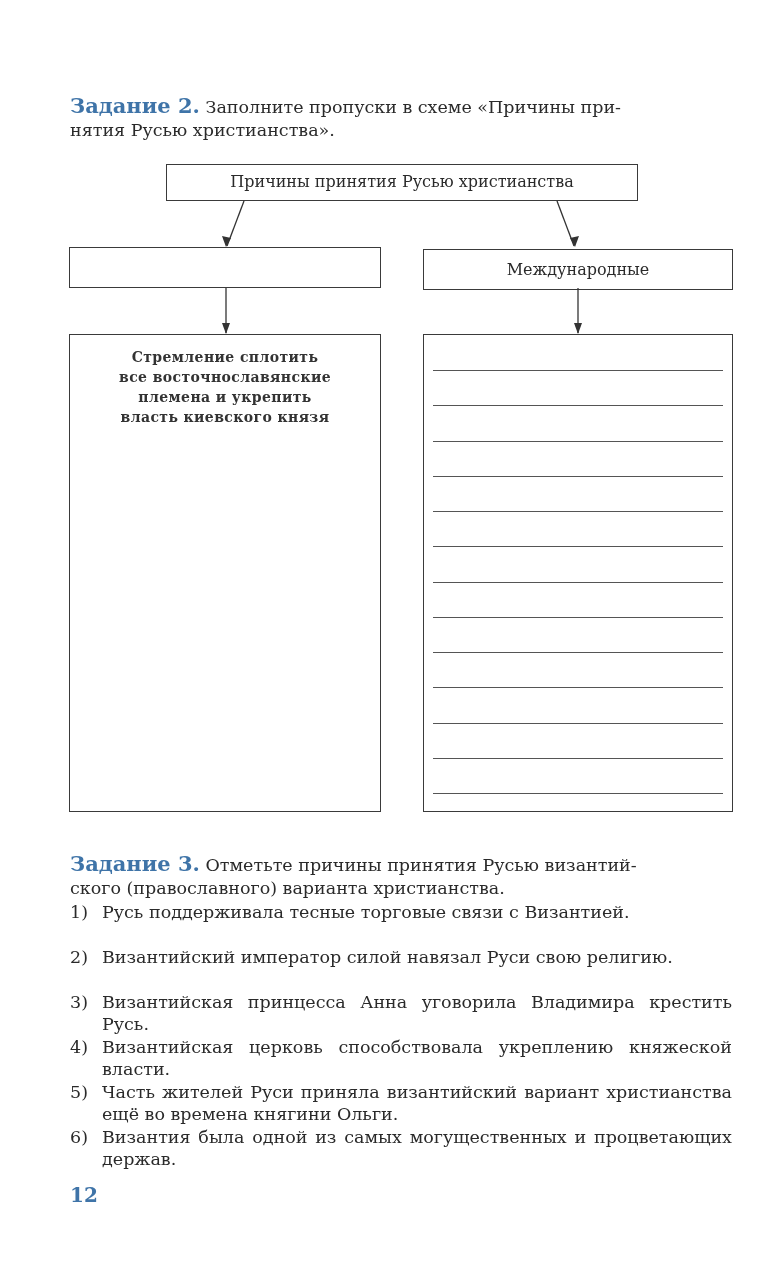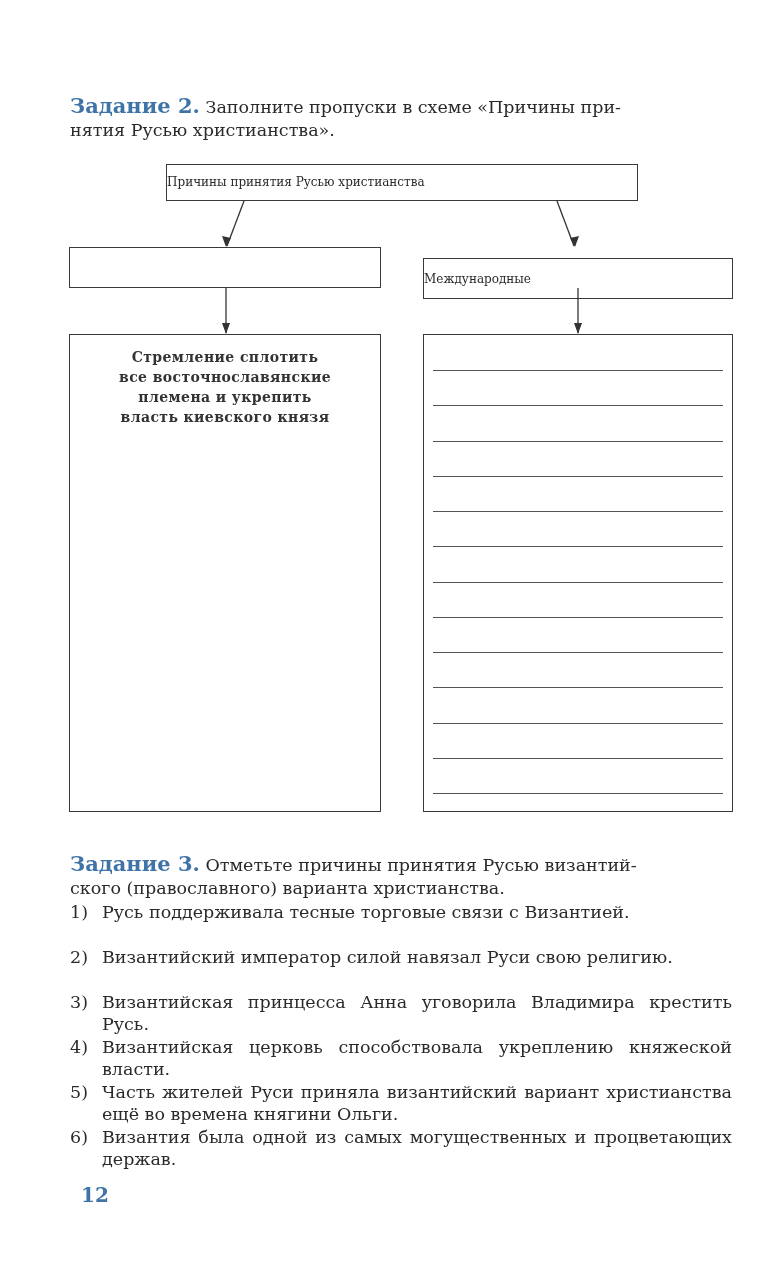--- a/index.html
+++ b/index.html
@@ -1,47 +1,47 @@
 <!DOCTYPE html>
 <html><head>
 <meta charset="utf-8">
 <style>
   html, body { margin:0; padding:0; background:#ffffff; }
   body { width:781px; height:1262px; position:relative; overflow:hidden;
          font-family:"DejaVu Serif", serif; color:#2a2a2a; }
   .abs { position:absolute; }
   .task-title { color:#3f74a8; font-weight:bold; font-size:21px;margin-top:28px; }
   .box { position:absolute; border:1.5px solid #3a3a3a; box-sizing:border-box; background:#fff; }
-  .box-text { font-size:12px; }
+  .box-text { font-size:16px; text-align:center; }
   .inner-text { font-size:14px; line-height:20px; text-align:center; font-weight:bold; letter-spacing:0.4px; color:#333; }
   .line { position:absolute; left:433px; width:290px; height:0; border-top:1.5px solid #555; }
   .item { position:absolute; left:70px; width:662px; font-size:17.5px; line-height:22px; }
   .item .num { position:absolute; left:0; top:0; }
   .item .txt { display:block; padding-left:32px; text-align:justify; }
-  .pagenum { color:#3f74a8; font-weight:bold; font-size:20px;margin-left:11px; }
+  .pagenum { color:#3f74a8; font-weight:bold; font-size:20px; }
 </style>
 </head>
 <body>
 
 <div class="abs" style="left:70px; top:94px; width:665px; font-size:17.5px; line-height:23px;">
   <span class="task-title">Задание 2.</span>
   <span>Заполните пропуски в схеме «Причины при-</span><br>
   <span>нятия Русью христианства».</span>
 </div>
 
 <div>
   <div class="box" style="left:166px; top:164px; width:472px; height:37px;">
     <div class="box-text" style="line-height:34px;">Причины принятия Русью христианства</div>
   </div>
 
   <div class="box" style="left:69px; top:247px; width:312px; height:41px;">
     <div class="box-text" style="line-height:38px;"></div>
   </div>
 
-  <div class="box" style="left:423px; top:258px; width:310px; height:41px;">
+  <div class="box" style="left:423px; top:249px; width:310px; height:41px;">
     <div class="box-text" style="line-height:40px;">Международные</div>
   </div>
 
   <div class="box" style="left:69px; top:334px; width:312px; height:478px;">
     <div class="inner-text" style="padding-top:12px;">
       <div>Стремление сплотить</div>
       <div>все восточнославянские</div>
       <div>племена и укрепить</div>
       <div>власть киевского князя</div>
     </div>

